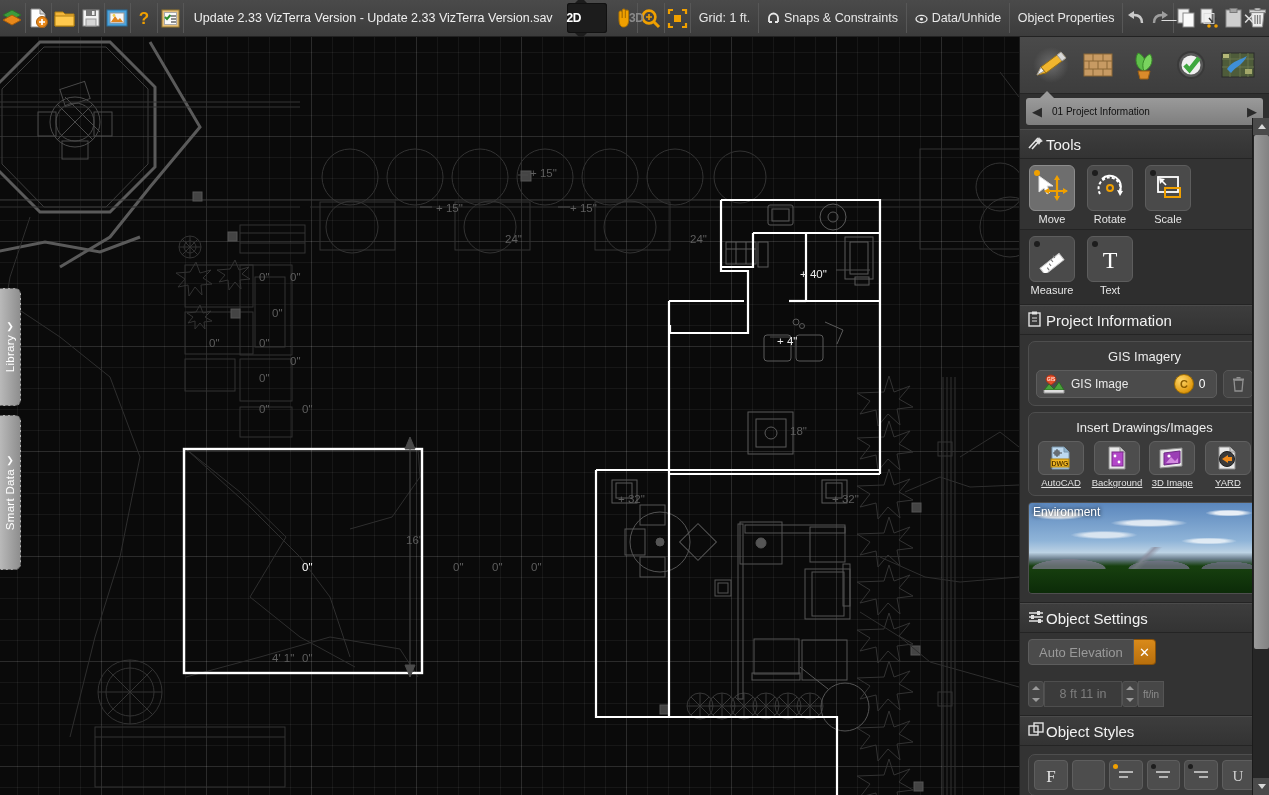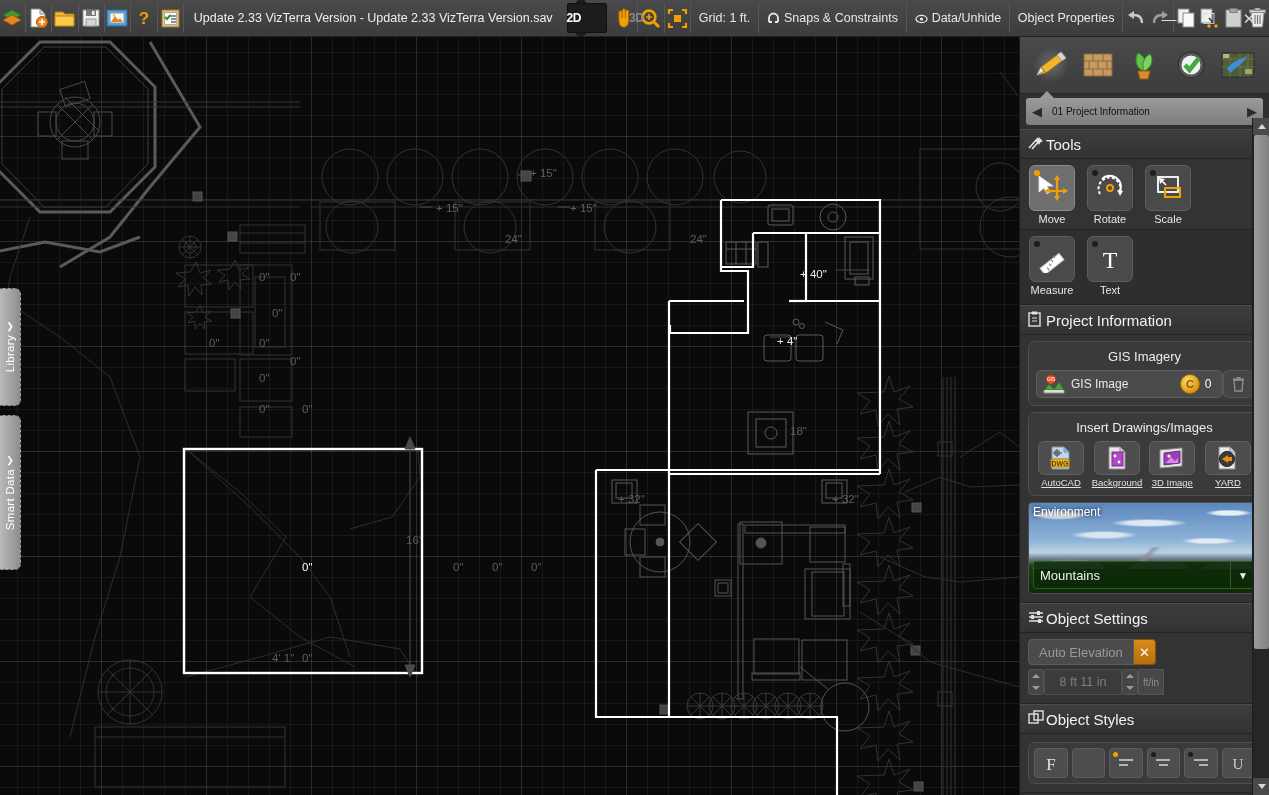--- a/index.html
+++ b/index.html
@@ -101,21 +101,21 @@
      justify-content:center; margin:0 auto; }
   .tool.off .tbox { background:#4a4a4a; border-color:#5d5d5d; }
   .tool .dot { position:absolute; left:4px; top:4px; width:6px;height:6px;border-radius:50%;
      background:#f0a000; }
   .tool.off .dot { background:#1d1d1d; }
   .tool .tlabel { color:#e6e6e6; font-size:11px; margin-top:2px; }
 
   .card { background:#3a3a3a; border:1px solid #4e4e4e; border-radius:7px; padding:7px; }
   .card-title { text-align:center; color:#ececec; font-size:13px; margin-bottom:6px; }
 
-  .gis-row { display:flex; align-items:flex-start; gap:0; }
+  .gis-row { display:flex; align-items:flex-start; gap:6px; }
   .gis-pill { flex:1; height:28px; background:#4b4b4b; border:1px solid #5d5d5d;
      border-radius:5px; display:flex; align-items:center; padding:0 6px; cursor:pointer; }
   .gis-pill .gtext { flex:1; color:#e9e9e9; font-size:12px; margin-left:6px; }
   .coin { width:20px;height:20px;border-radius:50%;
      background:radial-gradient(circle at 35% 30%, #ffd76a, #e09a10 70%, #b87800);
      border:1px solid #a06e00; display:flex;align-items:center;justify-content:center;
      color:#8a5c00;font-size:11px;font-weight:bold; }
   .gcount { color:#fff; font-size:12px; width:16px; text-align:center; }
   .trash-btn { width:30px;height:28px;background:#454545;border:1px solid #565656;
      border-radius:5px;display:flex;align-items:center;justify-content:center;cursor:pointer; }
@@ -145,21 +145,21 @@
       radial-gradient(ellipse 45px 12px at 200px 22px, #6e6e82 60%, transparent 62%); }
   .env-label { position:absolute; left:4px; top:2px; color:#fff; font-size:12px;
      text-shadow:0 0 4px #000; }
   .env-select { position:absolute; left:4px; bottom:4px; right:4px; height:28px;
      background:rgba(12,40,8,.85); border:1px solid #2f5a22; border-radius:3px;
      display:flex; align-items:center; cursor:pointer; }
   .env-select .v { flex:1; color:#f0f0f0; font-size:13px; padding-left:6px; }
   .env-select .sep { width:1px; height:100%; background:#2f5a22; }
   .env-select .ca { width:24px; text-align:center; color:#eee; font-size:10px; }
 
-  .pill-row { display:flex; align-items:center; margin-bottom:4px; }
+  .pill-row { display:flex; align-items:center; margin-bottom:16px; }
   .auto-elev { height:26px; background:#4b4b4b; border:1px solid #5d5d5d;
      border-radius:4px 0 0 4px; color:#9a9a9a; font-size:13px; display:flex;
      align-items:center; padding:0 10px; cursor:pointer; }
   .auto-x { width:22px;height:26px; background:linear-gradient(#d98a1a,#b86f0c);
      border:1px solid #8a5208; border-left:none; border-radius:0 4px 4px 0;
      color:#fff; font-size:13px; display:flex;align-items:center;justify-content:center;
      cursor:pointer; }
   .spin-row { display:flex; align-items:center; }
   .spinner { width:16px; height:26px; background:#454545; border:1px solid #545454;
      border-radius:3px; display:flex; flex-direction:column; align-items:center;
@@ -840,25 +840,20 @@
               <div class="ilabel">YARD</div>
             </div>
           </div>
         </div>
 
         <div class="env-card" style="margin-top:6px">
           <div class="env-sky"></div>
           <div class="env-clouds"></div>
           <div class="env-mts"></div>
           <div class="env-label">Environment</div>
-          <div class="env-select">
-            <div class="v">Mountains</div>
-            <div class="sep"></div>
-            <div class="ca">▼</div>
-          </div>
         </div>
       </div>
 
       <div class="sect-head">
         <span class="sh-ico">
           <svg width="16" height="14" viewBox="0 0 16 14">
             <path d="M1 3h14M1 7h14M1 11h14" stroke="#e2e2e2" stroke-width="1.5"></path>
             <rect x="9" y="1" width="3" height="4" fill="#e2e2e2"></rect>
             <rect x="3" y="5" width="3" height="4" fill="#e2e2e2"></rect>
             <rect x="10" y="9" width="3" height="4" fill="#e2e2e2"></rect>

